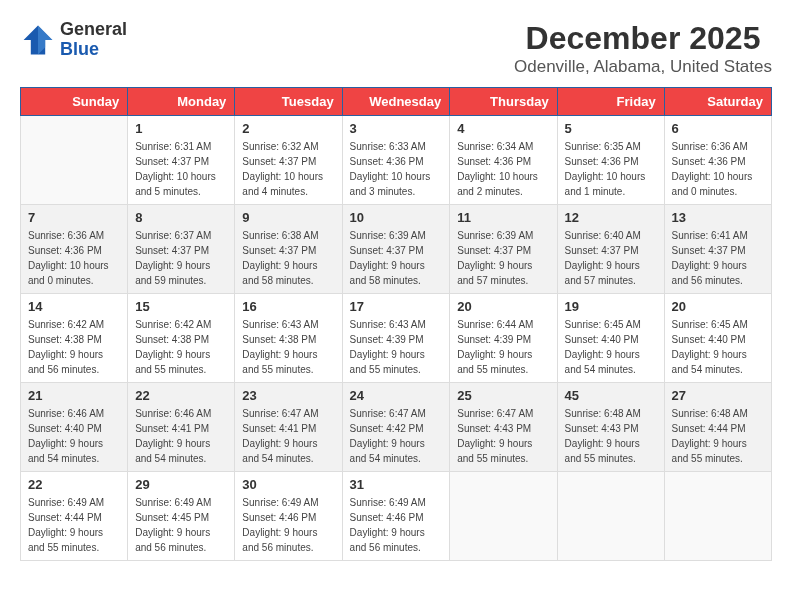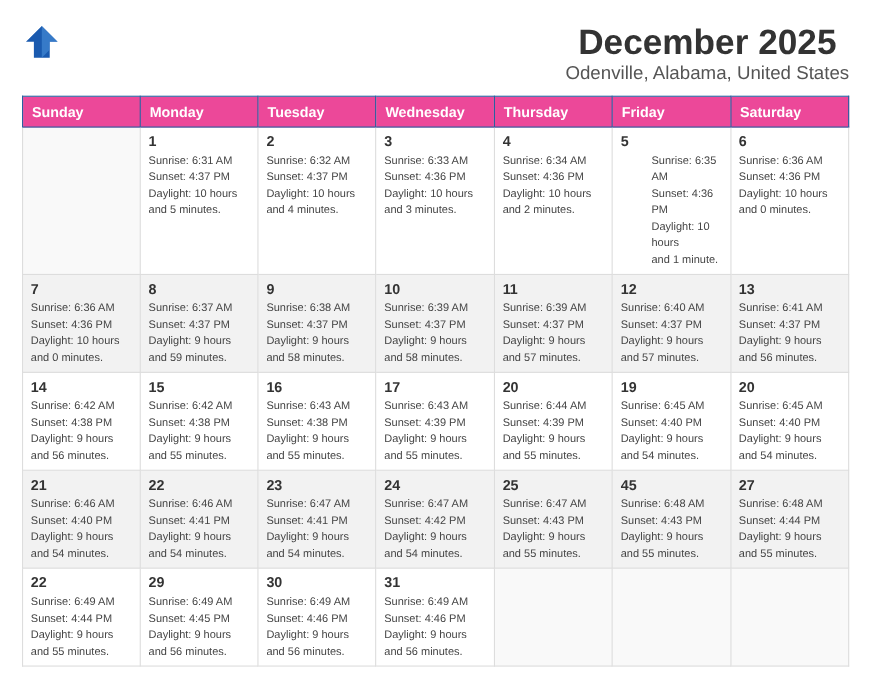--- a/index.html
+++ b/index.html
@@ -43,23 +43,23 @@
     .location {
       font-size: 17px;
       color: #555;
     }
     .calendar {
       width: 100%;
       border-collapse: collapse;
       border: 1px solid #ccc;
     }
     .calendar th {
-      background-color: #ec4899;
+      background-color: #ef4444;
       color: #fff;
-      text-align: left;
+      text-align: right;
       padding: 6px 8px;
       font-size: 13px;
       border: 1px solid #2a5fa0;
     }
     .calendar td {
       vertical-align: top;
       border: 1px solid #ddd;
       padding: 5px 7px;
       width: 108px;
       min-height: 80px;
@@ -87,20 +87,24 @@
   </style>
 </head>
 <body>
 
 <div class="header-area">
   <div class="logo">
     <svg class="logo-icon" viewBox="0 0 40 40">
       <polygon points="20,4 36,20 28,20 28,36 12,36 12,20 4,20" fill="#1a5aaf"></polygon>
       <polygon points="20,4 36,20 28,20 28,28 20,36" fill="#4a90d9" opacity="0.6"></polygon>
     </svg>
+    <div class="logo-text">
+      <div class="general">General</div>
+      <div class="blue">Blue</div>
+    </div>
   </div>
   <div class="title-area">
     <div class="month-title">December 2025</div>
     <div class="location">Odenville, Alabama, United States</div>
   </div>
 </div>
 
 <table class="calendar">
   <thead>
     <tr>
@@ -139,21 +143,21 @@
         </td>
         <td>
           <span class="day-num">4</span>
           <div class="day-info" style="white-space: pre-line;">Sunrise: 6:34 AM
 Sunset: 4:36 PM
 Daylight: 10 hours
 and 2 minutes.</div>
         </td>
         <td>
           <span class="day-num">5</span>
-          <div class="day-info" style="white-space: pre-line; margin-left: 28px;">Sunrise: 6:35 AM
+          <div class="day-info" style="white-space: pre-line;">Sunrise: 6:35 AM
 Sunset: 4:36 PM
 Daylight: 10 hours
 and 1 minute.</div>
         </td>
         <td>
           <span class="day-num">6</span>
           <div class="day-info" style="white-space: pre-line;">Sunrise: 6:36 AM
 Sunset: 4:36 PM
 Daylight: 10 hours
 and 0 minutes.</div>

